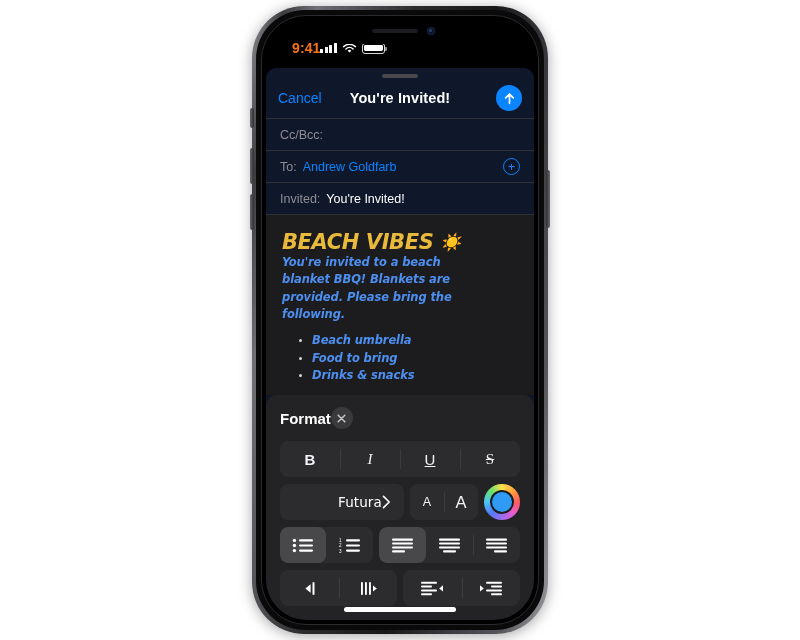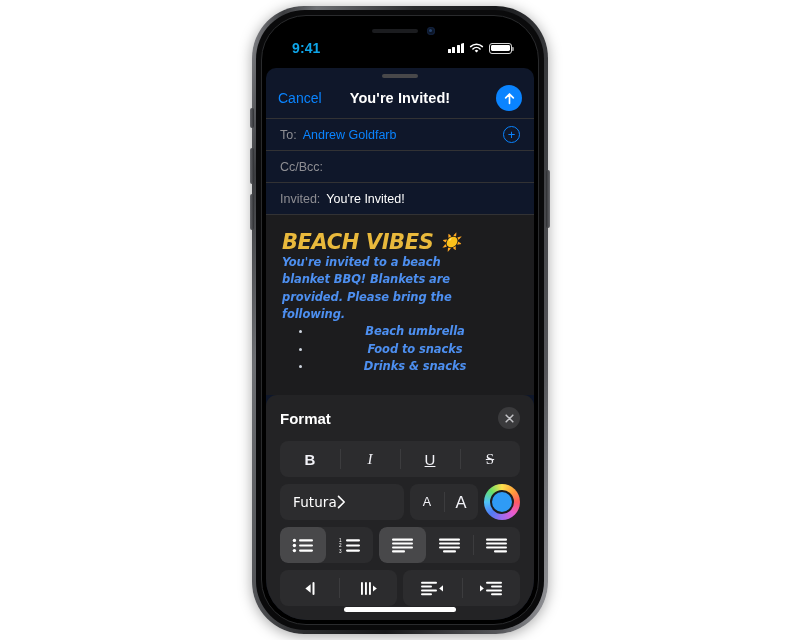--- a/index.html
+++ b/index.html
@@ -67,22 +67,22 @@
     box-shadow: inset 0 0 2px #1d3a6b;
   }
   .front-camera::after{
     content:""; position:absolute; left:2px; top:2px; width:3px;height:3px;
     border-radius:50%; background:#26436e;
   }
 
   
   .statusbar {
     position: absolute; top: 0; left: 0; right: 0; height: 44px;
-    display: flex; align-items: center; justify-content: space-between;
-    padding: 12px 22px 0 26px; color: #0ea5e9; z-index: 30;
+    display: flex; align-items: center; 
+    padding: 12px 22px 0 26px; color: #f97316; z-index: 30;
   }
   .sb-time { font-size: 14px; font-weight: 700; letter-spacing: .1px; }
   .sb-right { display: flex; align-items: center; gap: 5px; }
   .bars { display: flex; align-items: flex-end; gap: 1.5px; height: 10px; }
   .bars i { display:block; width: 3px; background: #fff; border-radius: .5px; }
   .bars i:nth-child(1){height:4px} .bars i:nth-child(2){height:6px}
   .bars i:nth-child(3){height:8px} .bars i:nth-child(4){height:10px}
   .batt {
     width: 23px; height: 11px; border: 1.3px solid rgba(255,255,255,.85);
     border-radius: 3px; position: relative; padding: 1.2px;
@@ -145,33 +145,33 @@
     font-size: 21px; font-weight: 700; color: #e9b93c;
     letter-spacing: -.4px; display: flex; align-items: center; gap: 7px;
     line-height: 1.1;
   }
   .sun { font-size: 17px; line-height: 1; }
   .mail-para {
     color: #4d8ff0; font-size: 11.5px;
     line-height: 1.5; font-weight: 600; max-width: 195px;
     font-family: "DejaVu Sans", sans-serif; letter-spacing: -.1px;
   }
-  .mail-list { margin-top: 0; padding-left: 30px; text-align: center; }
+  .mail-list { margin-top: 9px; padding-left: 30px; }
   .mail-list li {
     color: #4d8ff0; font-size: 11.5px; font-weight: 600; line-height: 1.52;
     font-family: "DejaVu Sans", sans-serif; letter-spacing: -.1px;
   }
   .mail-list li::marker { color: #cfd6e0; font-size: 10px; }
 
   
   .format-panel {
     background: #232325; padding: 12px 14px 14px;
     border-top-left-radius: 11px; border-top-right-radius: 11px;
   }
-  .fp-head { display: flex; align-items: center; justify-content: space-between; margin-bottom: 12px; }
+  .fp-head { display: flex; align-items: center; justify-content: flex-start; margin-bottom: 12px; }
   .fp-title { color: #fff; font-size: 15px; font-weight: 700; }
   .fp-close {
     width: 22px; height: 22px; border-radius: 50%; background: #3a3a3c;
     display: flex; align-items: center; justify-content: center;
     color: #b9b9bd; font-size: 12px; line-height: 1;
   }
   .fp-row { display: flex; gap: 6px; margin-bottom: 7px; }
   .fp-row:last-child { margin-bottom: 0; }
 
   .seg {
@@ -189,21 +189,21 @@
   .seg .cell.active { background: #48484a; border-radius: 8px; }
   .seg .cell.active + .cell::before { background: transparent; }
 
   .style-b { font-size: 15px; font-weight: 700; font-family: "Liberation Sans", sans-serif; }
   .style-i { font-size: 15px; font-style: italic; font-family: "Liberation Serif", serif; }
   .style-u { font-size: 15px; text-decoration: underline; font-family: "Liberation Sans", sans-serif; }
   .style-s { font-size: 15px; text-decoration: line-through; font-family: "Liberation Serif", serif; }
 
   .fontbtn {
     flex: 1.38; height: 36px; background: #2c2c2e; border-radius: 8px;
-    display: flex; align-items: center; justify-content: flex-start;
+    display: flex; align-items: center; justify-content: flex-end;
     padding: 0 13px; color: #fff;
   }
   .fontbtn .fname { font-size: 13.5px; font-family: "DejaVu Sans", sans-serif; letter-spacing: .1px; }
   .chev { color: #fff; font-size: 14px; font-weight: 300; }
 
   .sizeseg { flex: .96; }
   .size-sm { font-size: 12.5px; }
   .size-lg { font-size: 16.5px; }
 
   .colorwheel {
@@ -274,44 +274,44 @@
         <div class="nav-cancel">Cancel</div>
         <div class="nav-title">You're Invited!</div>
         <div class="send-btn">
           <svg width="13" height="13" viewBox="0 0 14 14">
             <path d="M7 12.2V2.4M7 2.2 2.9 6.4M7 2.2l4.1 4.2" stroke="#fff" stroke-width="1.8" fill="none" stroke-linecap="round" stroke-linejoin="round"></path>
           </svg>
         </div>
       </div>
 
       <div class="field">
+        <span class="field-label">Cc/Bcc:</span>
+        <span class="field-value"></span>
+      </div>
+
+      <div class="field">
         <span class="field-label">To:</span>
         <span class="field-value recipient">Andrew Goldfarb</span>
         <span class="add-btn">+</span>
-      </div>
-
-      <div class="field">
-        <span class="field-label">Cc/Bcc:</span>
-        <span class="field-value"></span>
       </div>
 
       <div class="field">
         <span class="field-label">Invited:</span>
         <span class="field-value">You're Invited!</span>
       </div>
 
       <div class="mail-body">
         <div class="mail-heading">
           <span>BEACH VIBES</span>
           <span class="sun">☀️</span>
         </div>
         <p class="mail-para">You're invited to a beach blanket BBQ! Blankets are provided. Please bring the following.</p>
         <ul class="mail-list">
           <li>Beach umbrella</li>
-          <li>Food to snacks</li>
+          <li>Food to bring</li>
           <li>Drinks &amp; snacks</li>
         </ul>
       </div>
 
       <div class="format-panel">
 
         <div class="fp-head">
           <div class="fp-title">Format</div>
           <div class="fp-close">
             <svg width="9" height="9" viewBox="0 0 10 10">

